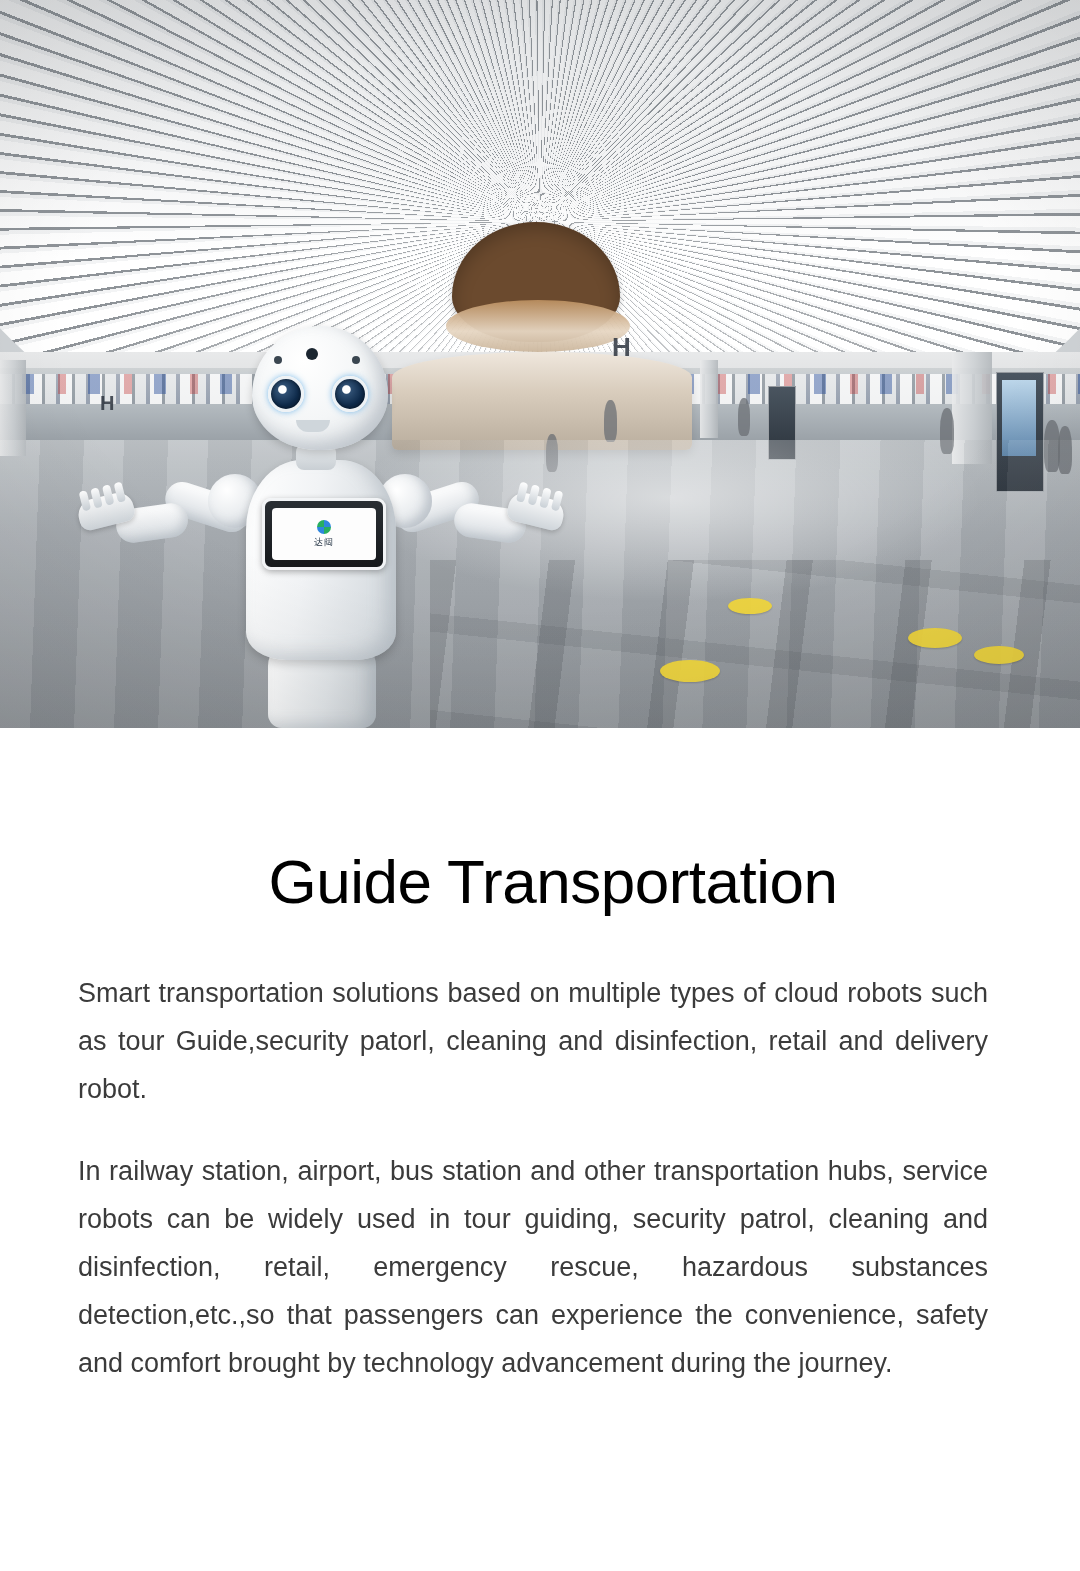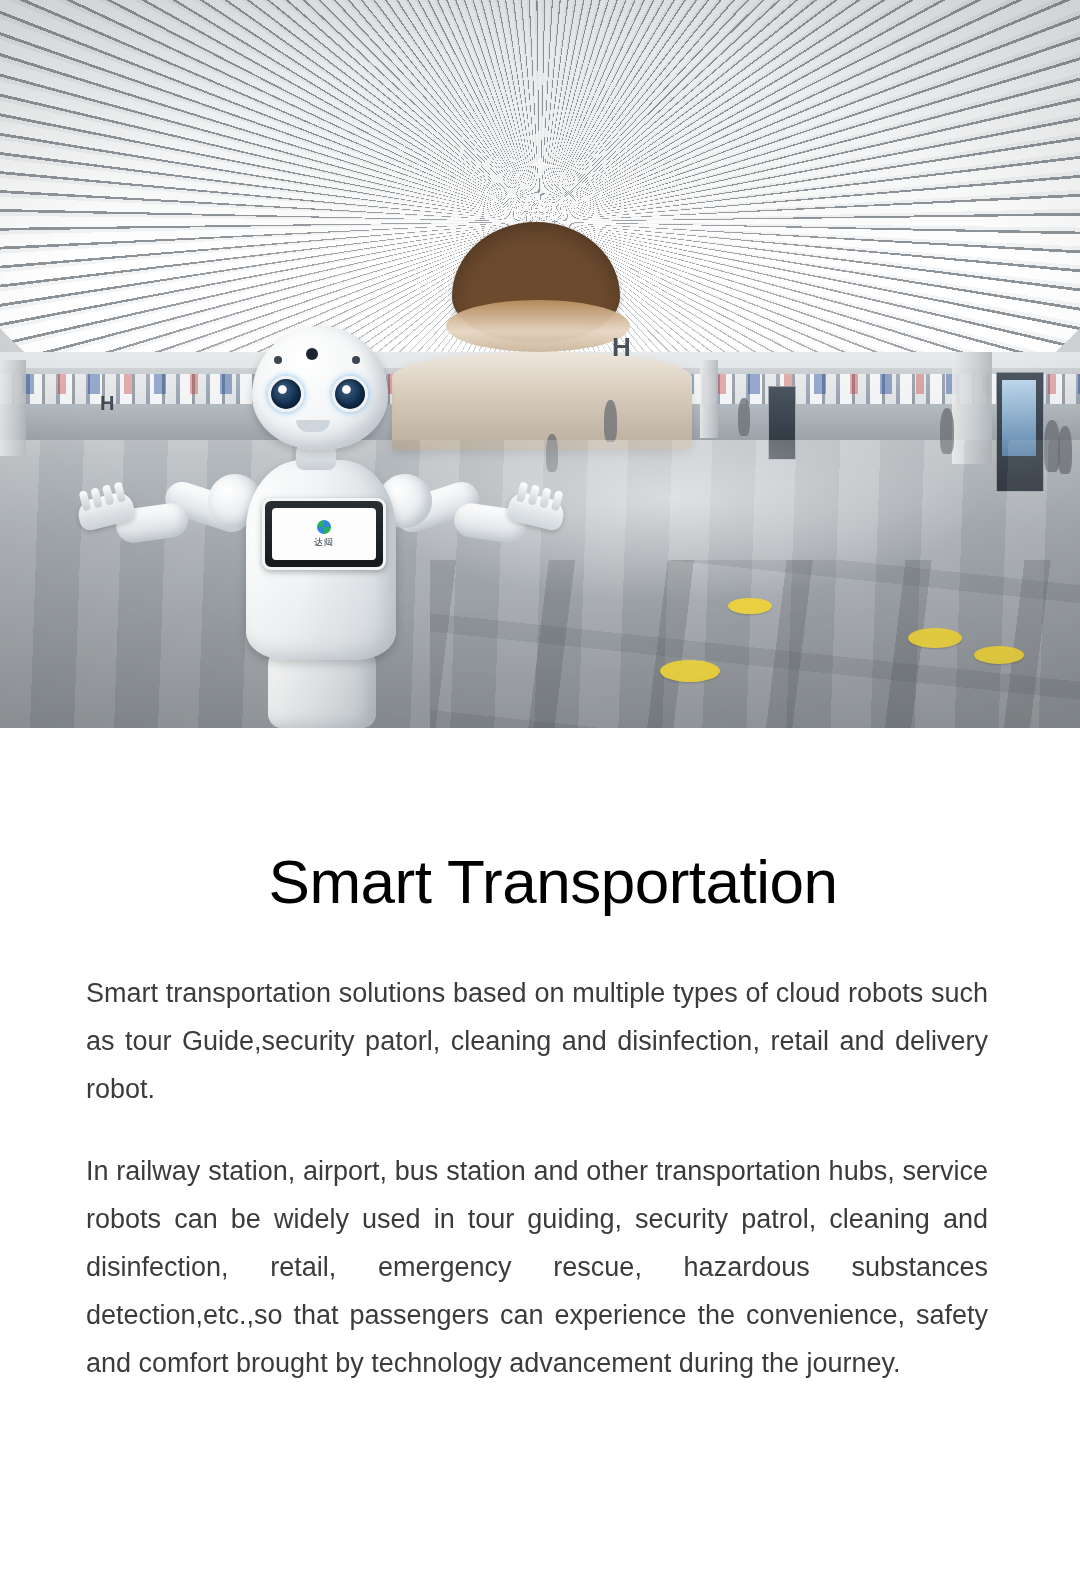--- a/index.html
+++ b/index.html
@@ -248,21 +248,21 @@
     color: #000000;
     letter-spacing: -0.5px;
     margin: 0 0 52px 0;
     text-align: center;
     padding-left: 40px;
   }
   .para {
     font-size: 27px;
     line-height: 48px;
     color: #3b3b3b;
-    margin: 0 0 34px 8px;
+    margin: 0 0 34px 0;
     text-align: justify;
     text-justify: inter-word;
   }
   .para:last-child { margin-bottom: 0; }
 </style>
 </head>
 <body>
 
 <div class="hero">
   <div class="ceiling"></div>
@@ -341,16 +341,16 @@
     <div class="r-sensor s3"></div>
     <div class="r-eye left"></div>
     <div class="r-eye right"></div>
     <div class="r-mouth"></div>
   </div>
 
   <div class="hero-vignette"></div>
 </div>
 
 <div class="content">
-  <h1 class="title">Smart Transportation</h1>
+  <h1 class="title">Guide Transportation</h1>
   <p class="para">Smart transportation solutions based on multiple types of cloud robots such as tour Guide,security patorl, cleaning and disinfection, retail and delivery robot.</p>
   <p class="para">In railway station, airport, bus station and other transportation hubs, service robots can be widely used in tour guiding, security patrol, cleaning and disinfection, retail, emergency rescue, hazardous substances detection,etc.,so that passengers can experience the convenience, safety and comfort brought by technology advancement during the journey.</p>
 </div>
 
 </body></html>

